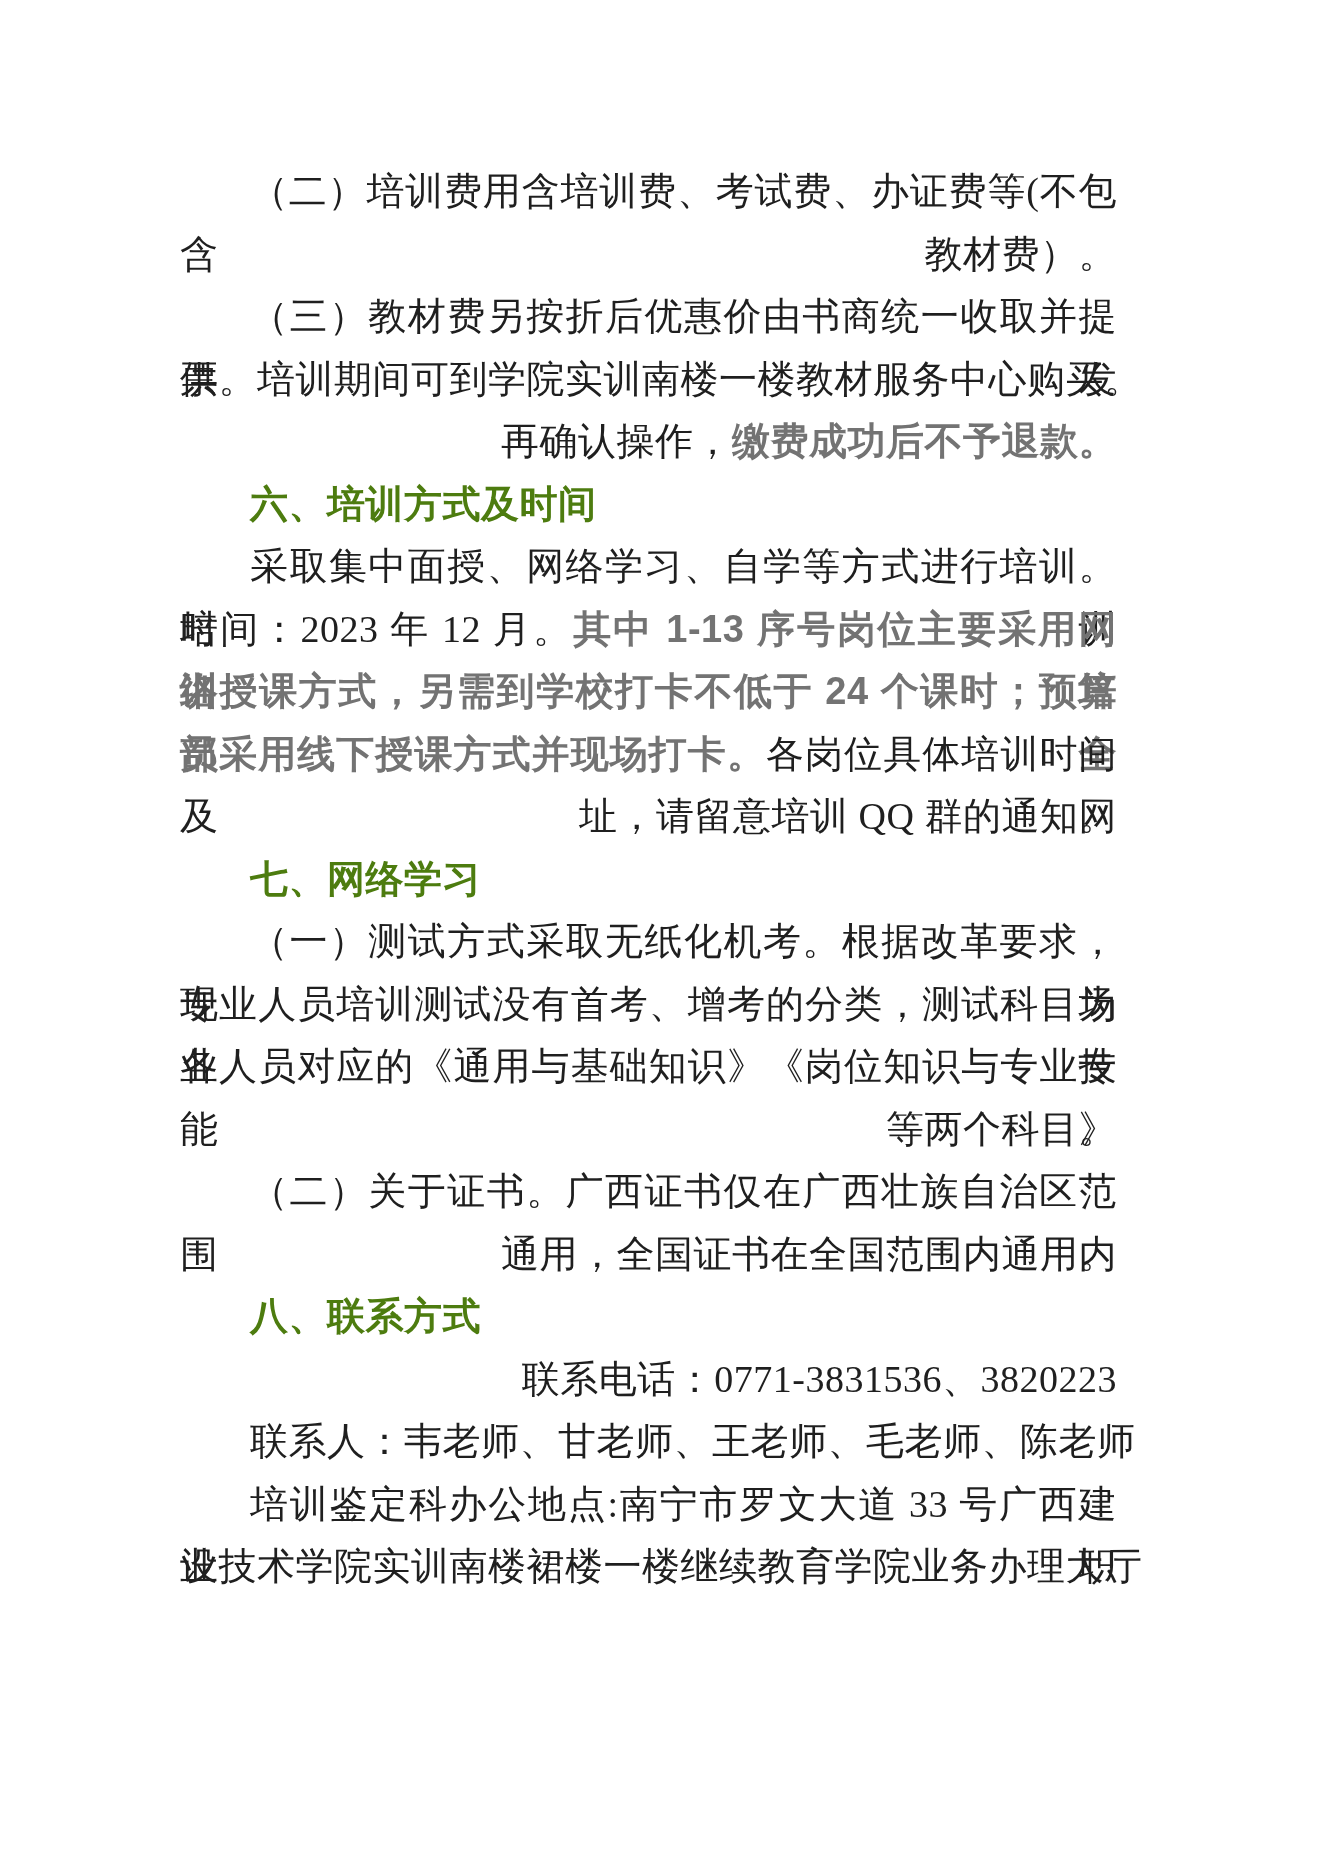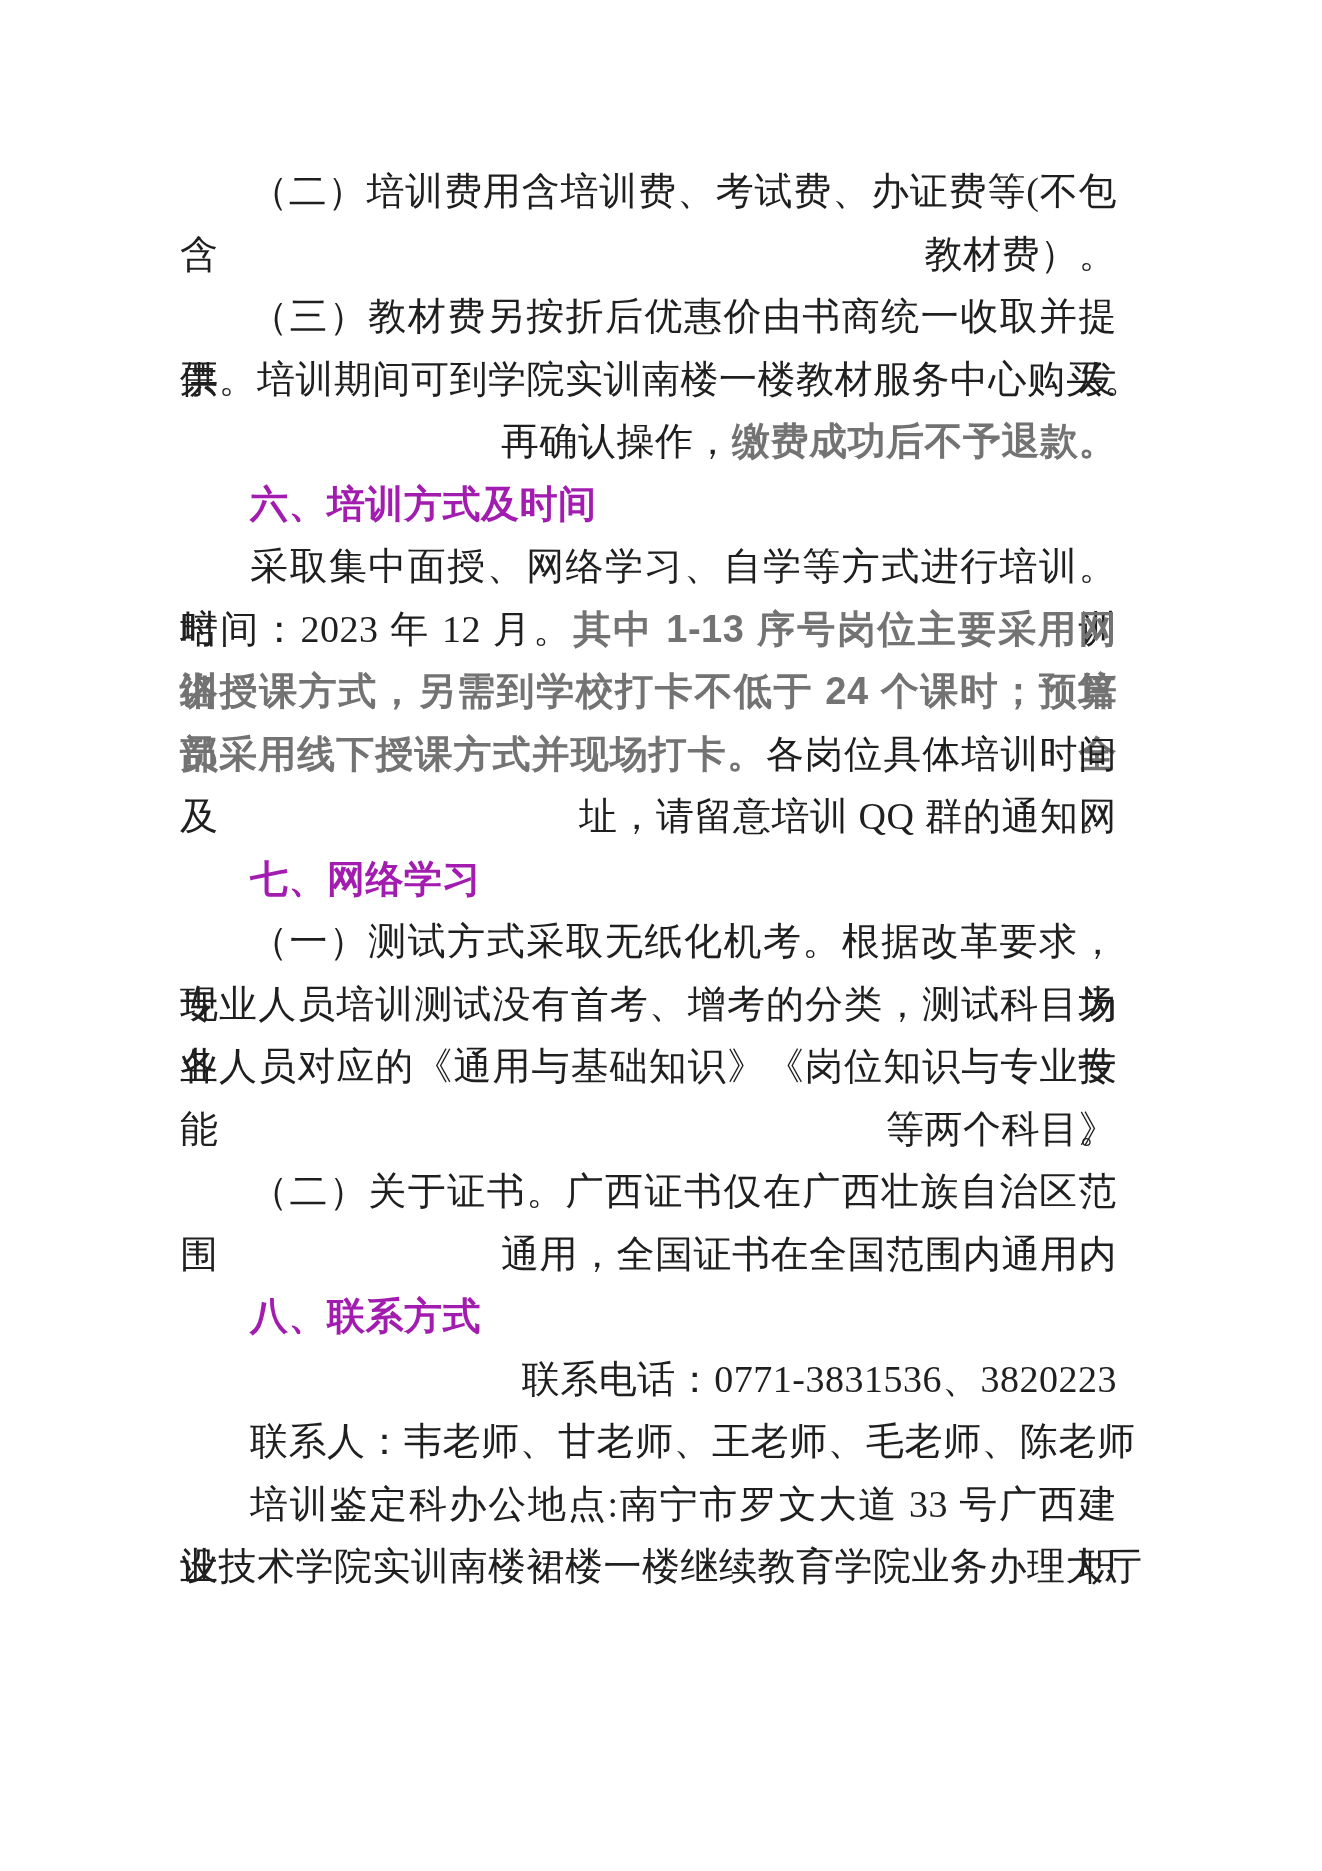--- a/index.html
+++ b/index.html
@@ -34,21 +34,21 @@
     white-space: normal;
     text-align: justify;
     text-align-last: justify;
     text-justify: inter-character;
   }
   .l { text-align: right; }
   .indent { text-indent: 70px; }
   .heading span {
     font-family: "Liberation Sans", sans-serif;
     font-weight: bold;
-    color: #a21caf;
+    color: #4d7c0f;
   }
   .run-normal { color: #1f1f1f; }
   .run-red {
     color: #737373;
     font-weight: bold;
     font-family: "Liberation Sans", sans-serif;
   }
 </style>
 </head>
 <body>

